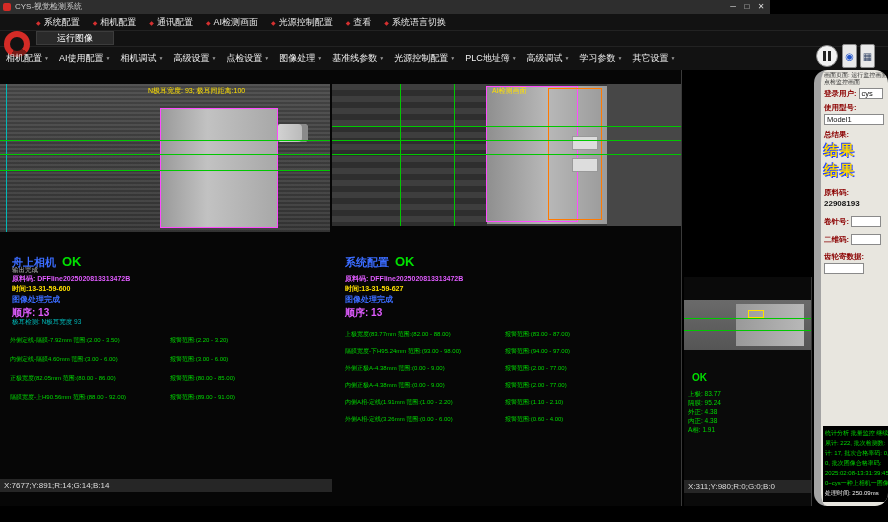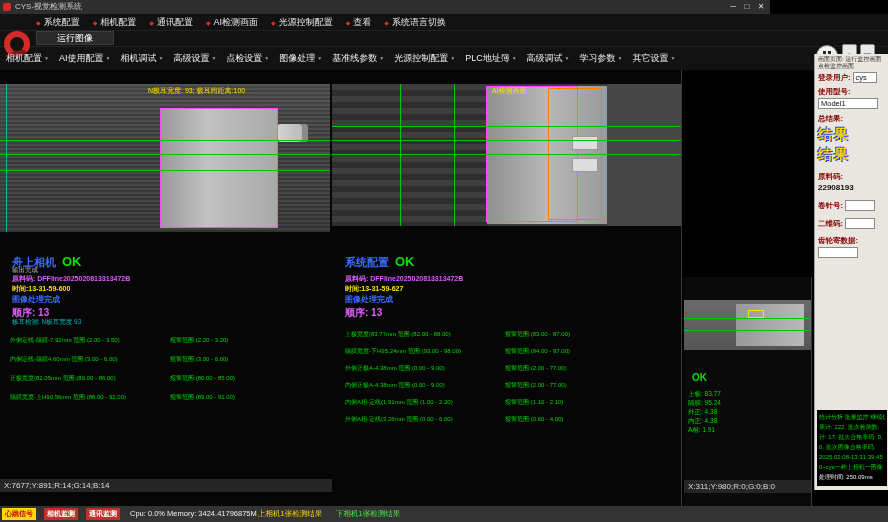--- a/index.html
+++ b/index.html
@@ -79,21 +79,21 @@
   .pv2 { top:277px; height:229px; }
   .pv-img { position:absolute; left:0; width:128px; }
   .pv1-img { top:10px; height:88px; background:linear-gradient(180deg,#5a5a5a,#484848); }
   .pv2-img { top:23px; height:50px; background:linear-gradient(180deg,#6a6a6a,#555555); }
   .pv-block { position:absolute; left:52px; width:68px; background:linear-gradient(90deg,#a8a8a8,#c8c8c8); }
   .pv-yellow { position:absolute; border:1px solid #ffe000; }
   .pv-lines { position:absolute; left:4px; color:#00d800; font-size:6.5px; line-height:9px; white-space:nowrap; }
   .pv-ok { position:absolute; left:8px; color:#00e000; font-size:10px; font-weight:bold; }
 
   
-  .rpanel { position:absolute; left:814px; top:54px; width:74px; height:436px; background:#e8e6df; border-left:1px solid #a3a3a3; overflow:hidden; }
+  .rpanel { position:absolute; left:814px; top:70px; width:74px; height:436px; background:#e8e6df; border-left:7px solid #a3a3a3; overflow:hidden;border-radius:13px; }
   .rp-screen { position:absolute; left:3px; top:2px; color:#333; font-size:6px; line-height:7px; white-space:nowrap; }
   .rp-label { color:#8b0000; font-weight:bold; font-size:7.5px; }
   .rp-row { position:absolute; left:3px; white-space:nowrap; display:flex; align-items:center; gap:2px; }
   .rp-box { display:inline-block; background:#ffffff; border:1px solid #8a8a8a; font-size:7.5px; color:#111; height:11px; line-height:9px; padding:0 2px; min-width:24px; }
   .rp-result { position:absolute; left:3px; width:68px; color:#ffd800; font-size:14px; font-weight:bold; letter-spacing:2px;
                text-shadow:1px 1px 0 #2040ff, -1px -1px 0 #2040ff; }
   .rp-value { color:#111; font-size:8px; font-weight:bold; }
   .rp-stats { position:absolute; left:2px; top:356px; width:70px; height:76px; background:#000; color:#00d800; font-size:6px; line-height:10px; padding:2px; overflow:hidden; }
   .rp-stats .st-line { white-space:nowrap; overflow:hidden; }
   .rp-stats .st-line:last-child { color:#eeeeee; }
@@ -382,22 +382,14 @@
       <div class="st-line">统计分析  批量监控  继续优化</div>
       <div class="st-line">累计: 222, 批次检测数:</div>
       <div class="st-line">计: 17, 批次合格率码: 0,</div>
       <div class="st-line">0, 批次图像合格率码:</div>
       <div class="st-line">2025:02:08-13:31:39:45</div>
       <div class="st-line">0~cys一种上相机一图像</div>
       <div class="st-line">处理时间: 250.09ms</div>
     </div>
   </div>
 
-  <div class="statusbar">
-    <span class="sb-badge sb-heart">心跳信号</span>
-    <span class="sb-badge sb-cam">相机监测</span>
-    <span class="sb-badge sb-comm">通讯监测</span>
-    <span class="sb-text sb-cpu">Cpu: 0.0% Memory: 3424.41796875M</span>
-    <span class="sb-text sb-cam1">上相机1张检测结果</span>
-    <span class="sb-text sb-cam2">下相机1张检测结果</span>
-  </div>
 
 </div>
 
 </body></html>

